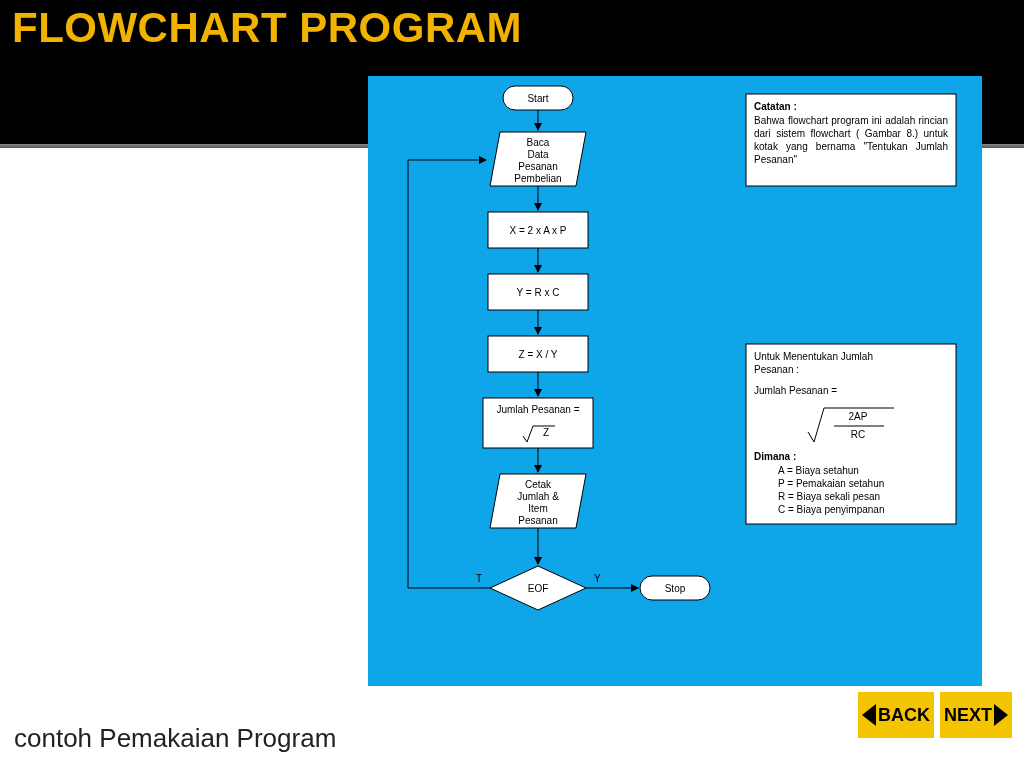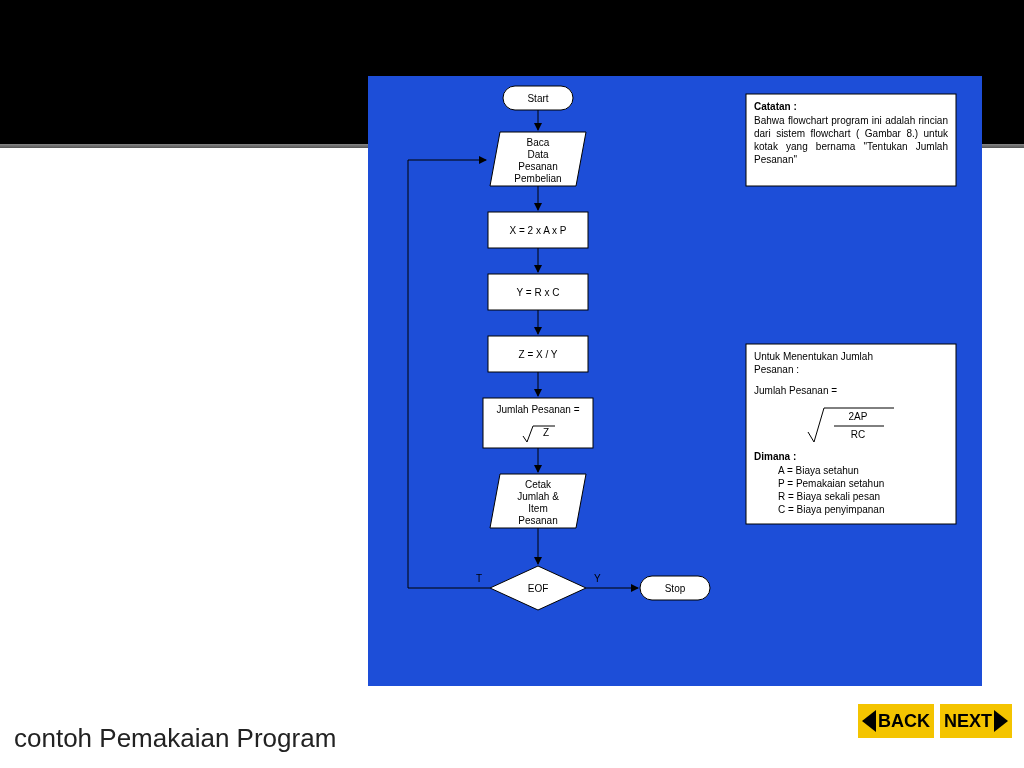--- a/index.html
+++ b/index.html
@@ -39,21 +39,21 @@
       -1px  1px 0 #000,
        1px  1px 0 #000;
   }
   
   .paper {
     position: absolute;
     left: 368px;
     top: 76px;
     width: 614px;
     height: 610px;
-    background: #1d4ed8;
+    background: #0ea5e9;
   }
   
   .caption {
     position: absolute;
     left: 14px;
     bottom: 14px;
     font-size: 26px;
     font-weight: 400;
     color: #222;
   }
@@ -67,41 +67,42 @@
   }
   .nav-btn {
     display: flex;
     align-items: center;
     gap: 2px;
     font-weight: 900;
     font-size: 18px;
     color: #000;
     cursor: pointer;
     background: #f4c400;
-    padding: 6px 4px;
+    padding: 12px 4px;
   }
   .nav-btn .arrow {
     width: 0; height: 0;
     border-top: 11px solid transparent;
     border-bottom: 11px solid transparent;
   }
   .nav-btn.back .arrow { border-right: 14px solid #000; }
   .nav-btn.next .arrow { border-left: 14px solid #000; }
 
   
   .svg-label {
     font-family: Arial, Helvetica, sans-serif;
     font-size: 10px;
     fill: #000;
   }
 </style>
 </head>
 <body>
 
 <div class="header">
+  <div class="title">FLOWCHART PROGRAM</div>
   <div class="rule"></div>
 </div>
 
 <div class="paper">
   <svg width="614" height="610">
     <defs>
       <marker id="arr" markerWidth="8" markerHeight="8" refX="7" refY="4" orient="auto">
         <path d="M0,0 L8,4 L0,8 Z" fill="#000"></path>
       </marker>
     </defs>

